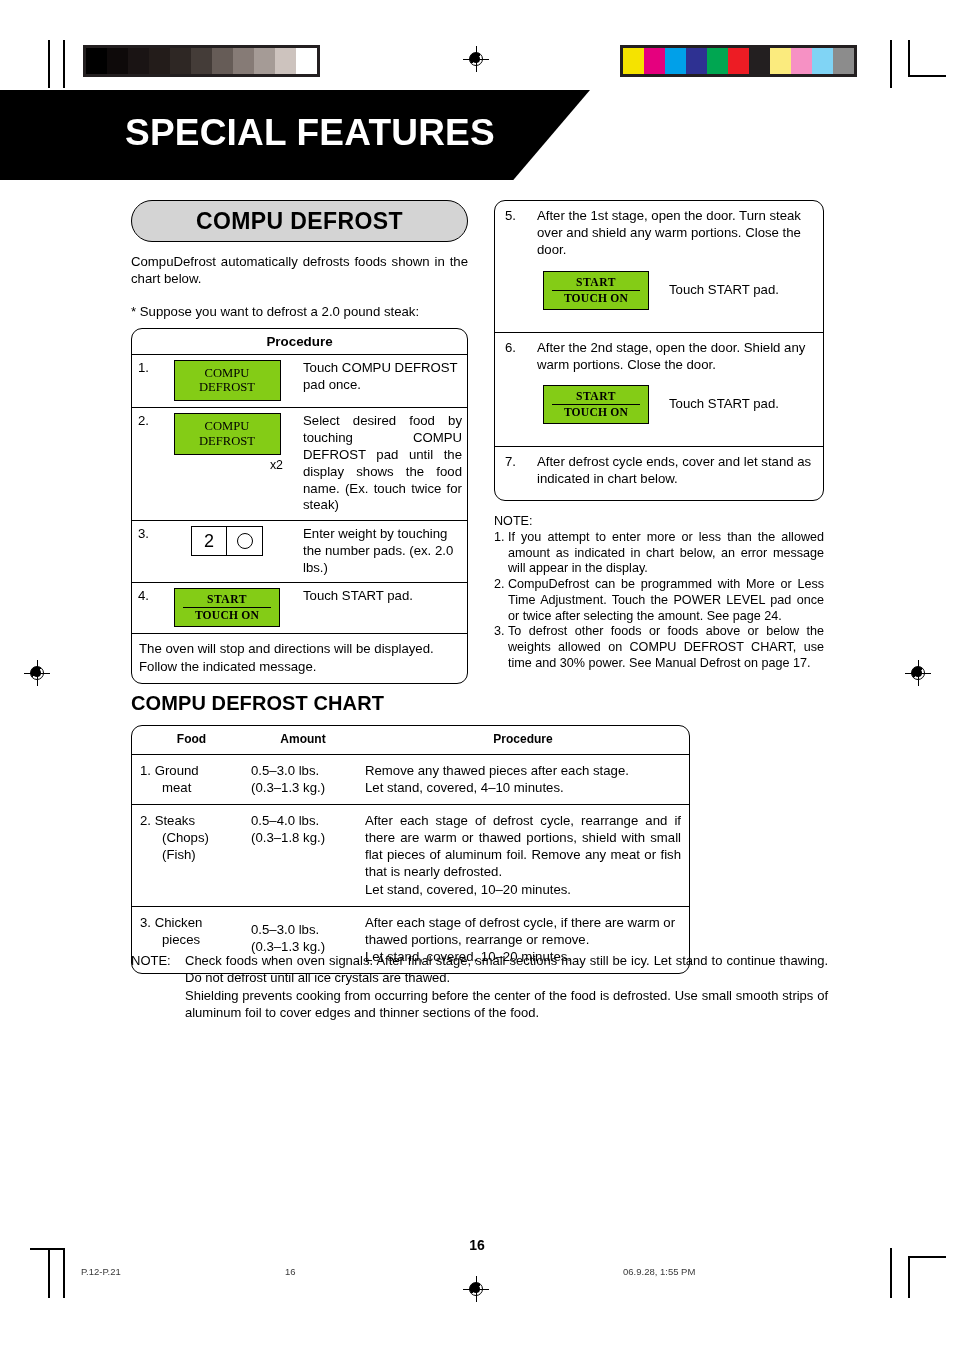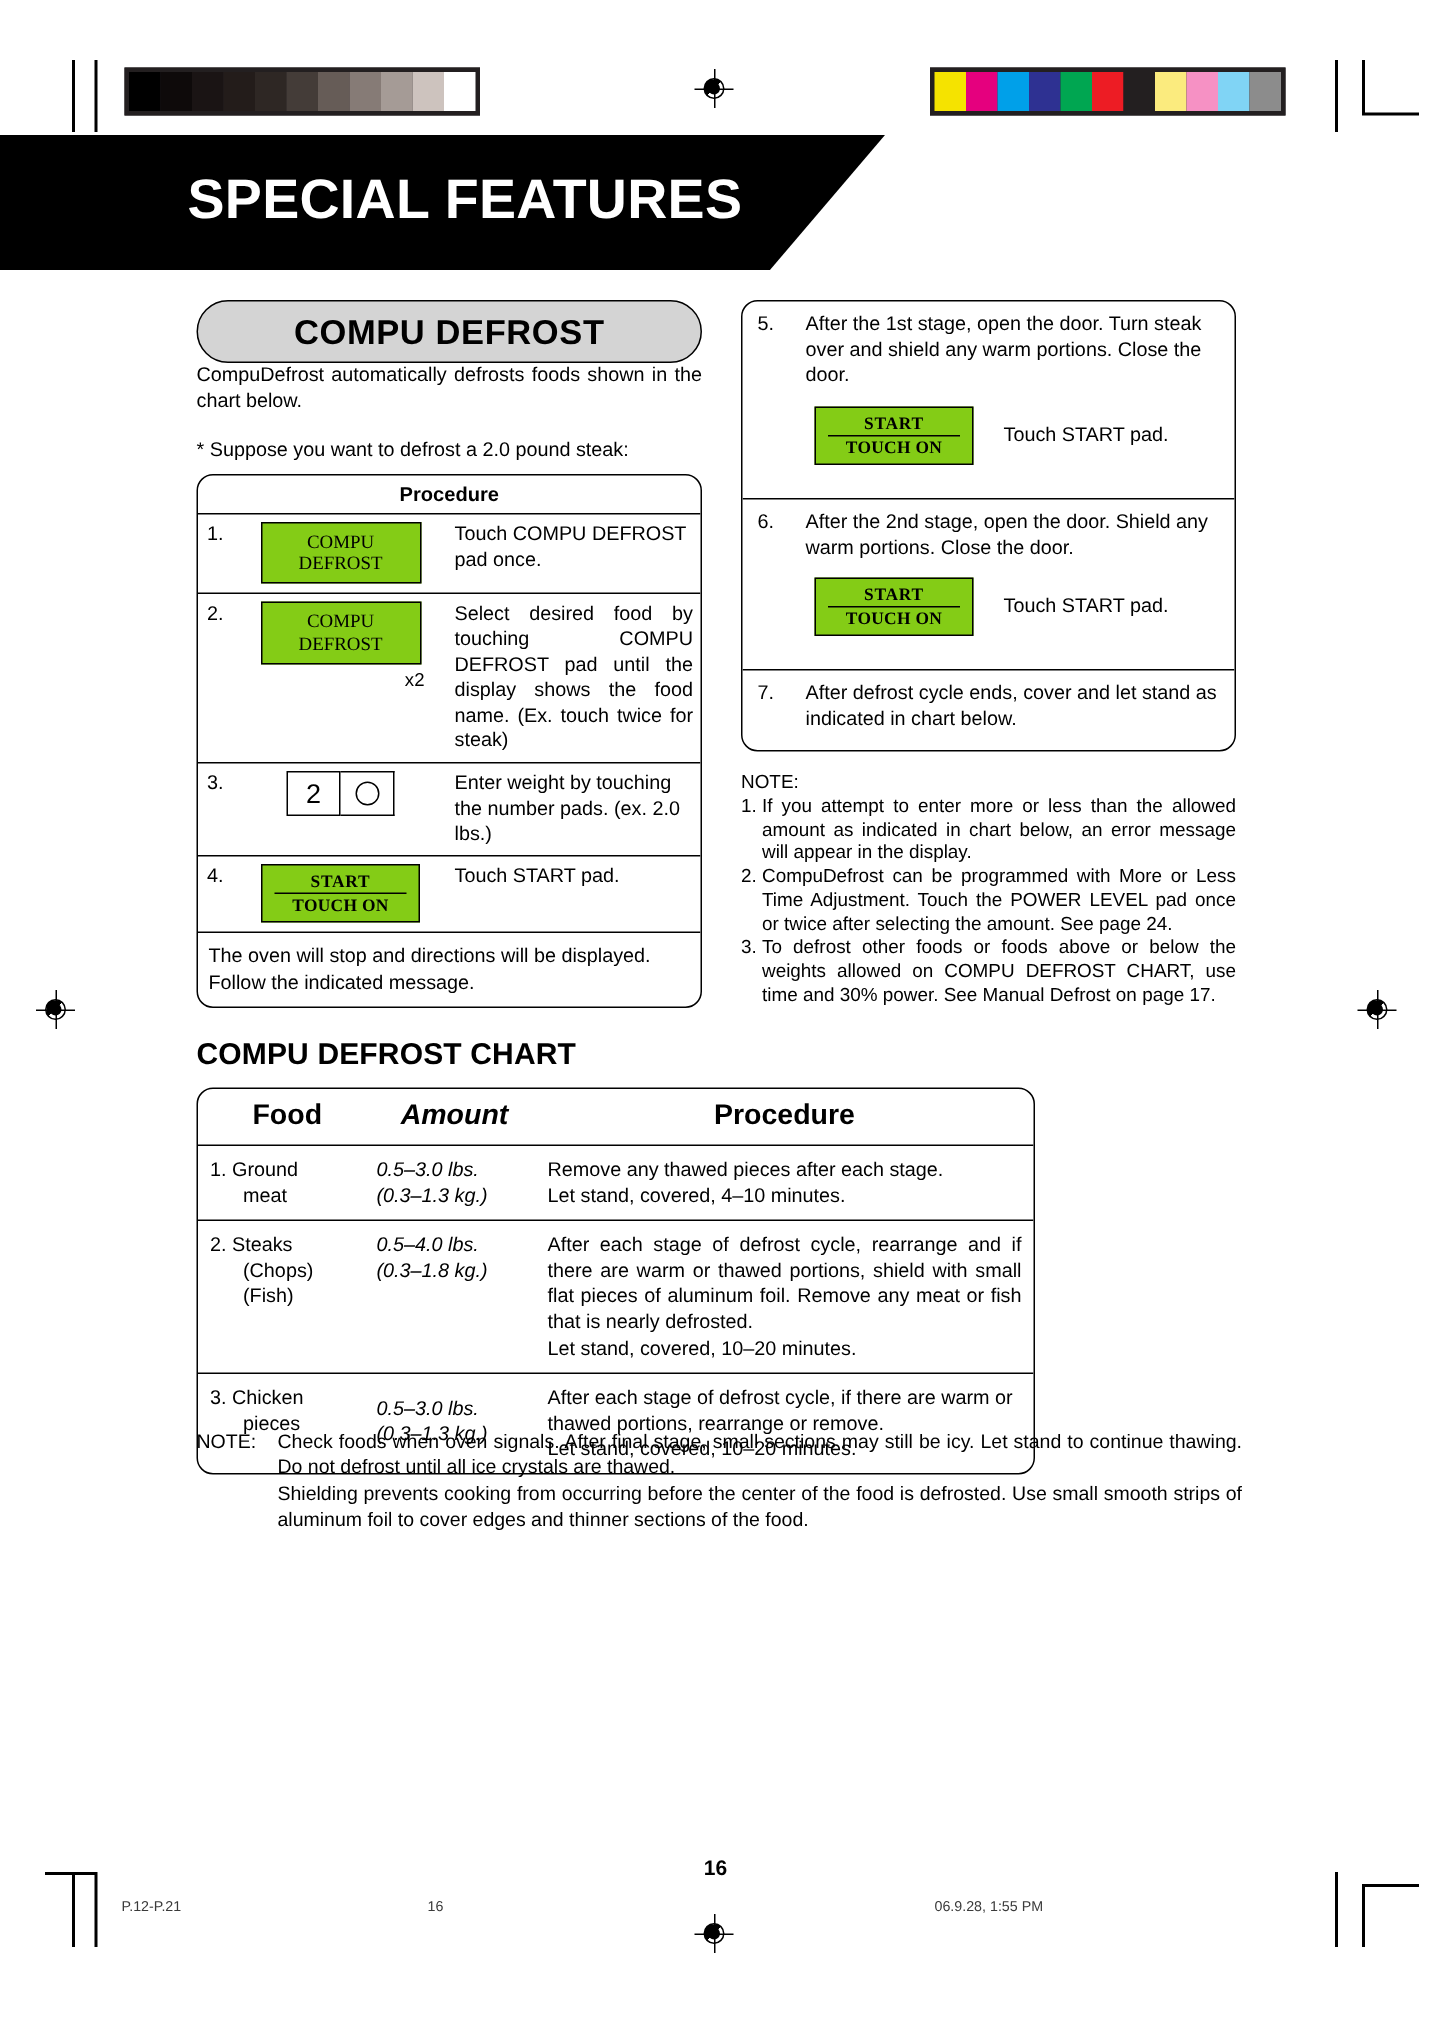--- a/index.html
+++ b/index.html
@@ -69,20 +69,21 @@
   .pill {
     border: 1.6px solid #000;
     border-radius: 22px;
     background: #d4d4d4;
     height: 42px;
     display: flex; align-items: center; justify-content: center;
     font-size: 23px; font-weight: bold; letter-spacing: 0.4px;
   }
 
   .intro {
+    margin-top: 12px;
     font-size: 13.2px;
     line-height: 1.27;
     text-align: justify;
   }
   .suppose {
     margin-top: 16px;
     font-size: 13.2px;
     line-height: 1.27;
   }
 
@@ -191,25 +192,25 @@
   
   .chart-sec { position: absolute; left: 131px; top: 692px; width: 559px; }
   .chart-title { font-size: 20px; font-weight: bold; letter-spacing: 0.1px; }
 
   .chart-box {
     border: 1.6px solid #000;
     border-radius: 11px;
     margin-top: 10px;
     overflow: hidden;
   }
-  .chead { display: flex; border-bottom: 1.4px solid #000; font-weight: bold; font-size: 19px; }
+  .chead { display: flex; border-bottom: 1.4px solid #000; font-weight: bold; font-size: 12px; }
   .crow  { display: flex; border-bottom: 1.4px solid #000; font-size: 13.2px; }
   .crow:last-child { border-bottom: none; }
   .c-food   { width: 115px; flex: 0 0 auto; padding: 7px 4px 8px 8px; line-height: 1.3; }
-  .c-amount { width: 112px; flex: 0 0 auto; padding: 7px 4px 8px 4px; line-height: 1.3; font-style: italic; }
+  .c-amount { width: 112px; flex: 0 0 auto; padding: 7px 4px 8px 4px; line-height: 1.3; }
   .c-proc   { flex: 1 1 auto; padding: 7px 8px 8px 6px; line-height: 1.3; }
   .chead .c-food, .chead .c-amount, .chead .c-proc { text-align: center; padding-top: 6px; padding-bottom: 6px; }
   .c-food .sub { padding-left: 22px; }
   .just { text-align: justify; }
 
   .foot-note { position: absolute; left: 131px; top: 952px; width: 697px; display: flex; font-size: 13px; line-height: 1.33; }
   .foot-note .fn-lab { width: 54px; flex: 0 0 auto; }
   .foot-note .fn-body { flex: 1 1 auto; }
   .foot-note .fn-body p { text-align: justify; }
 

